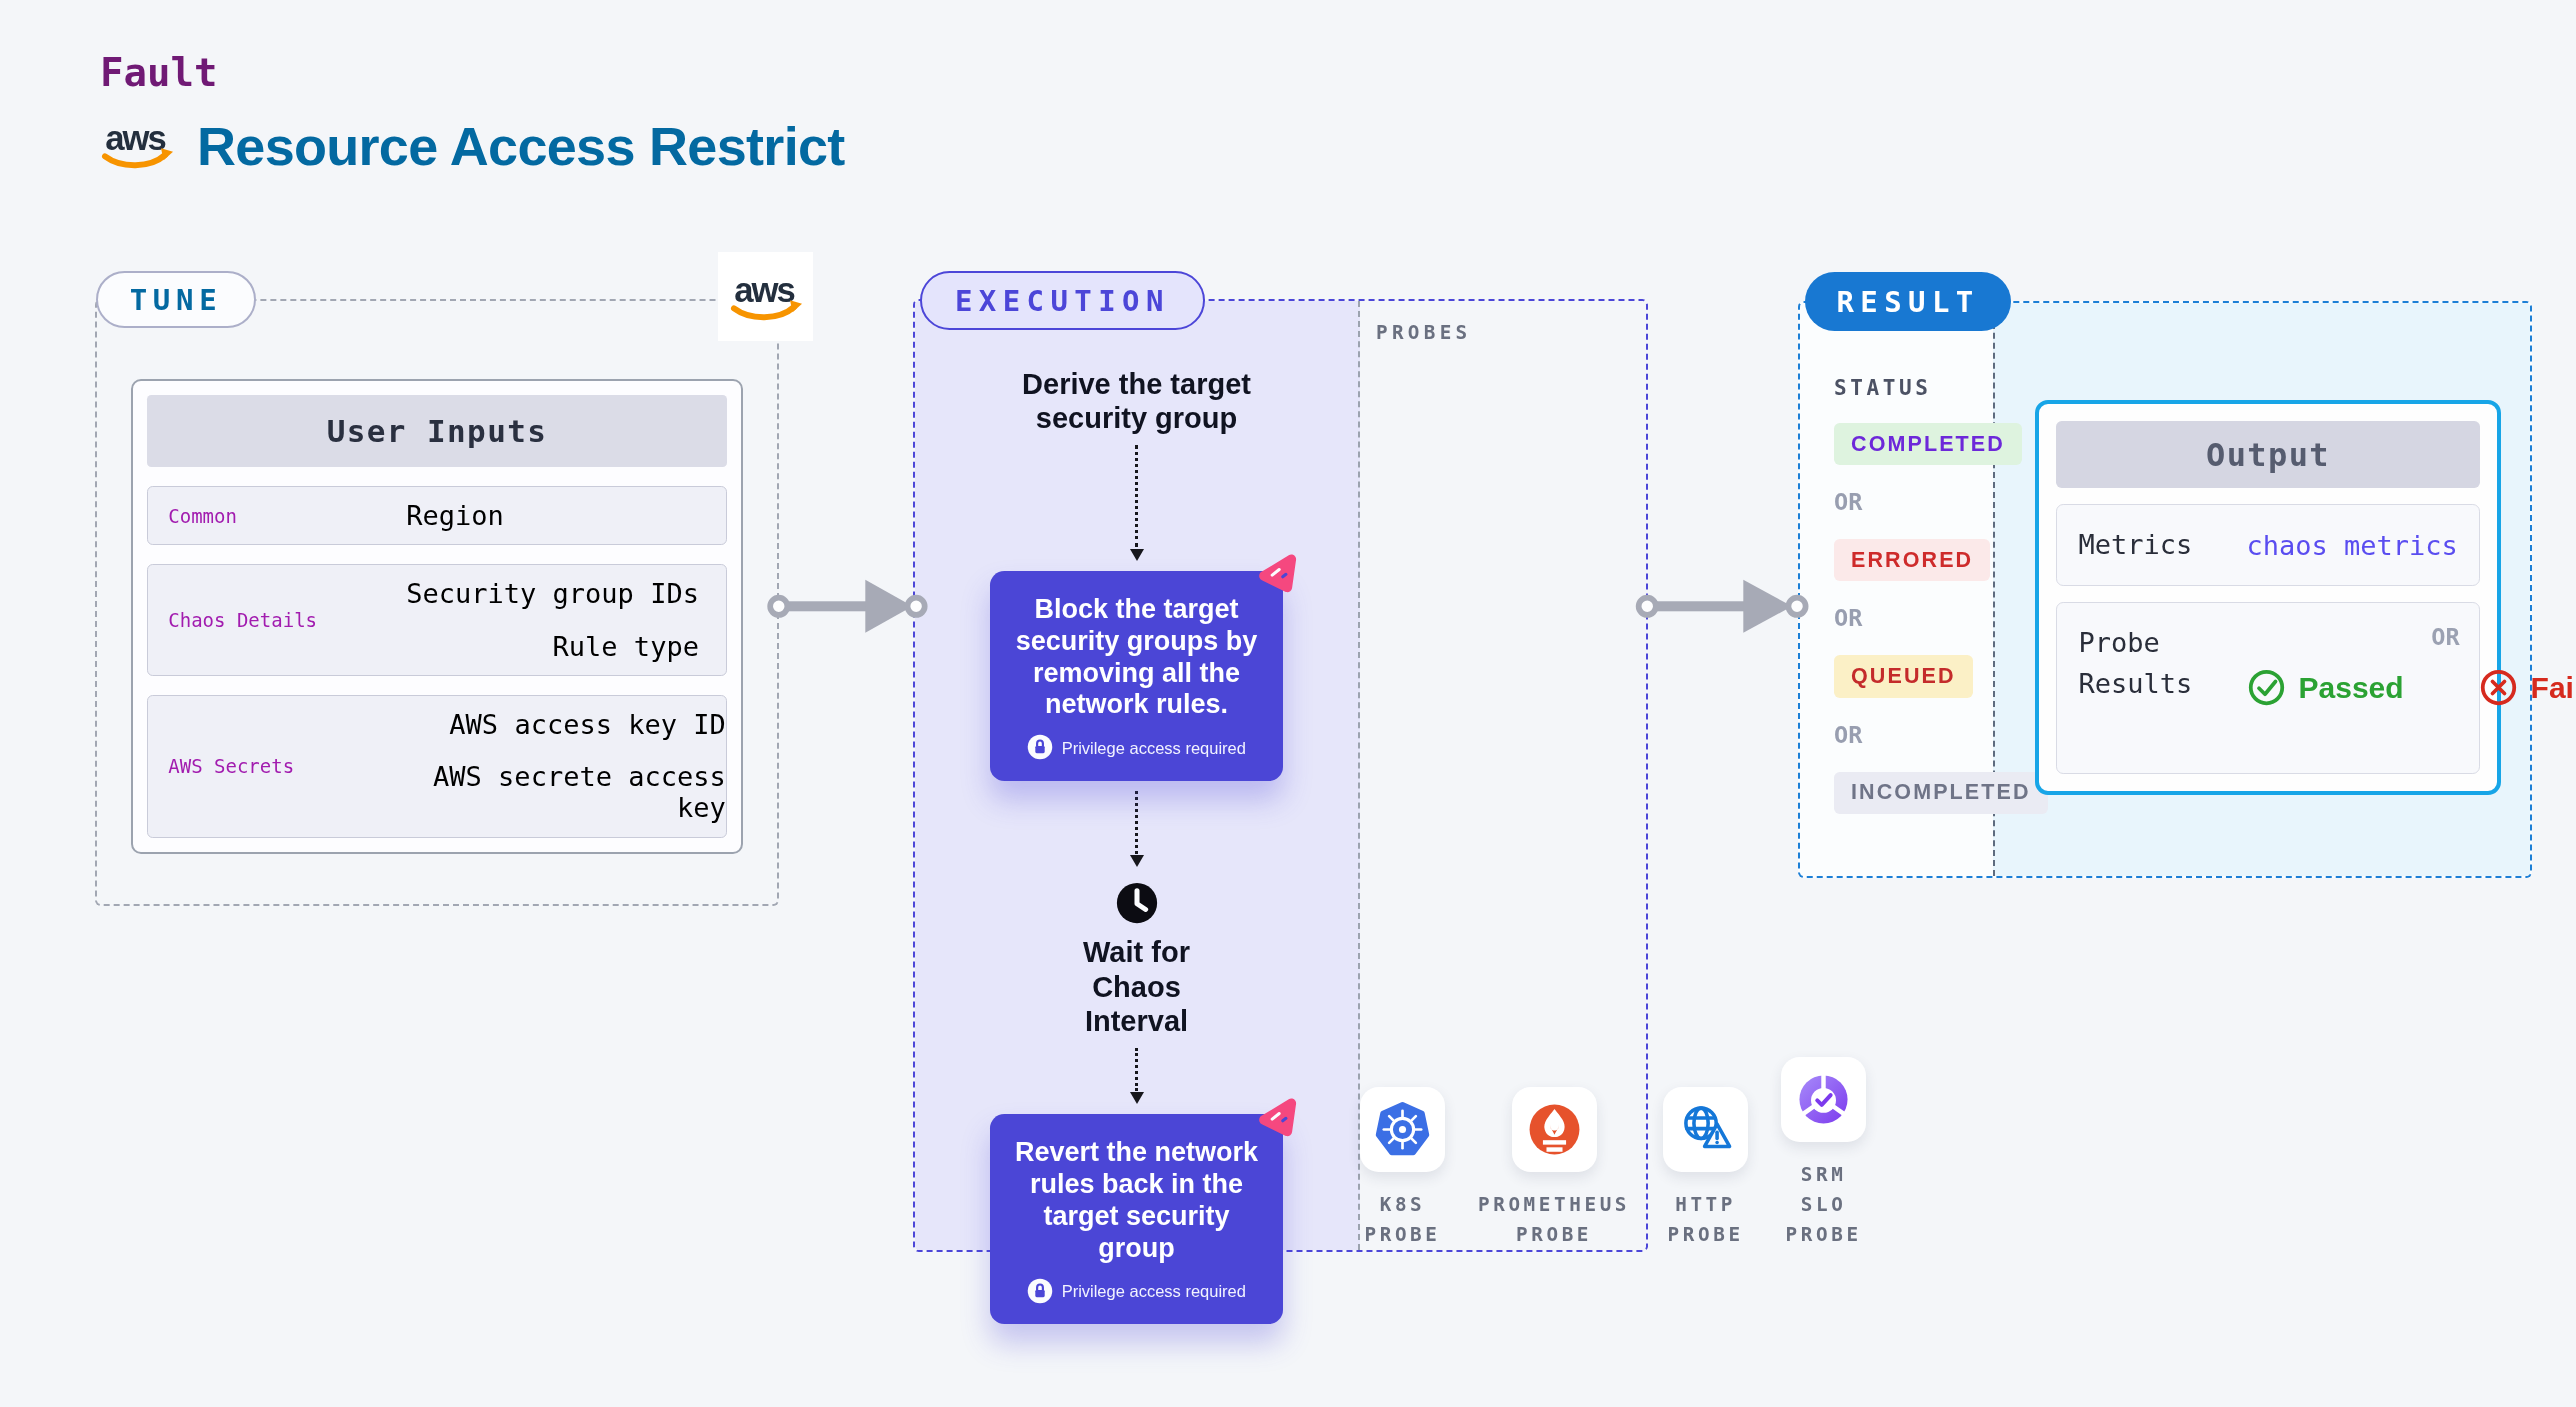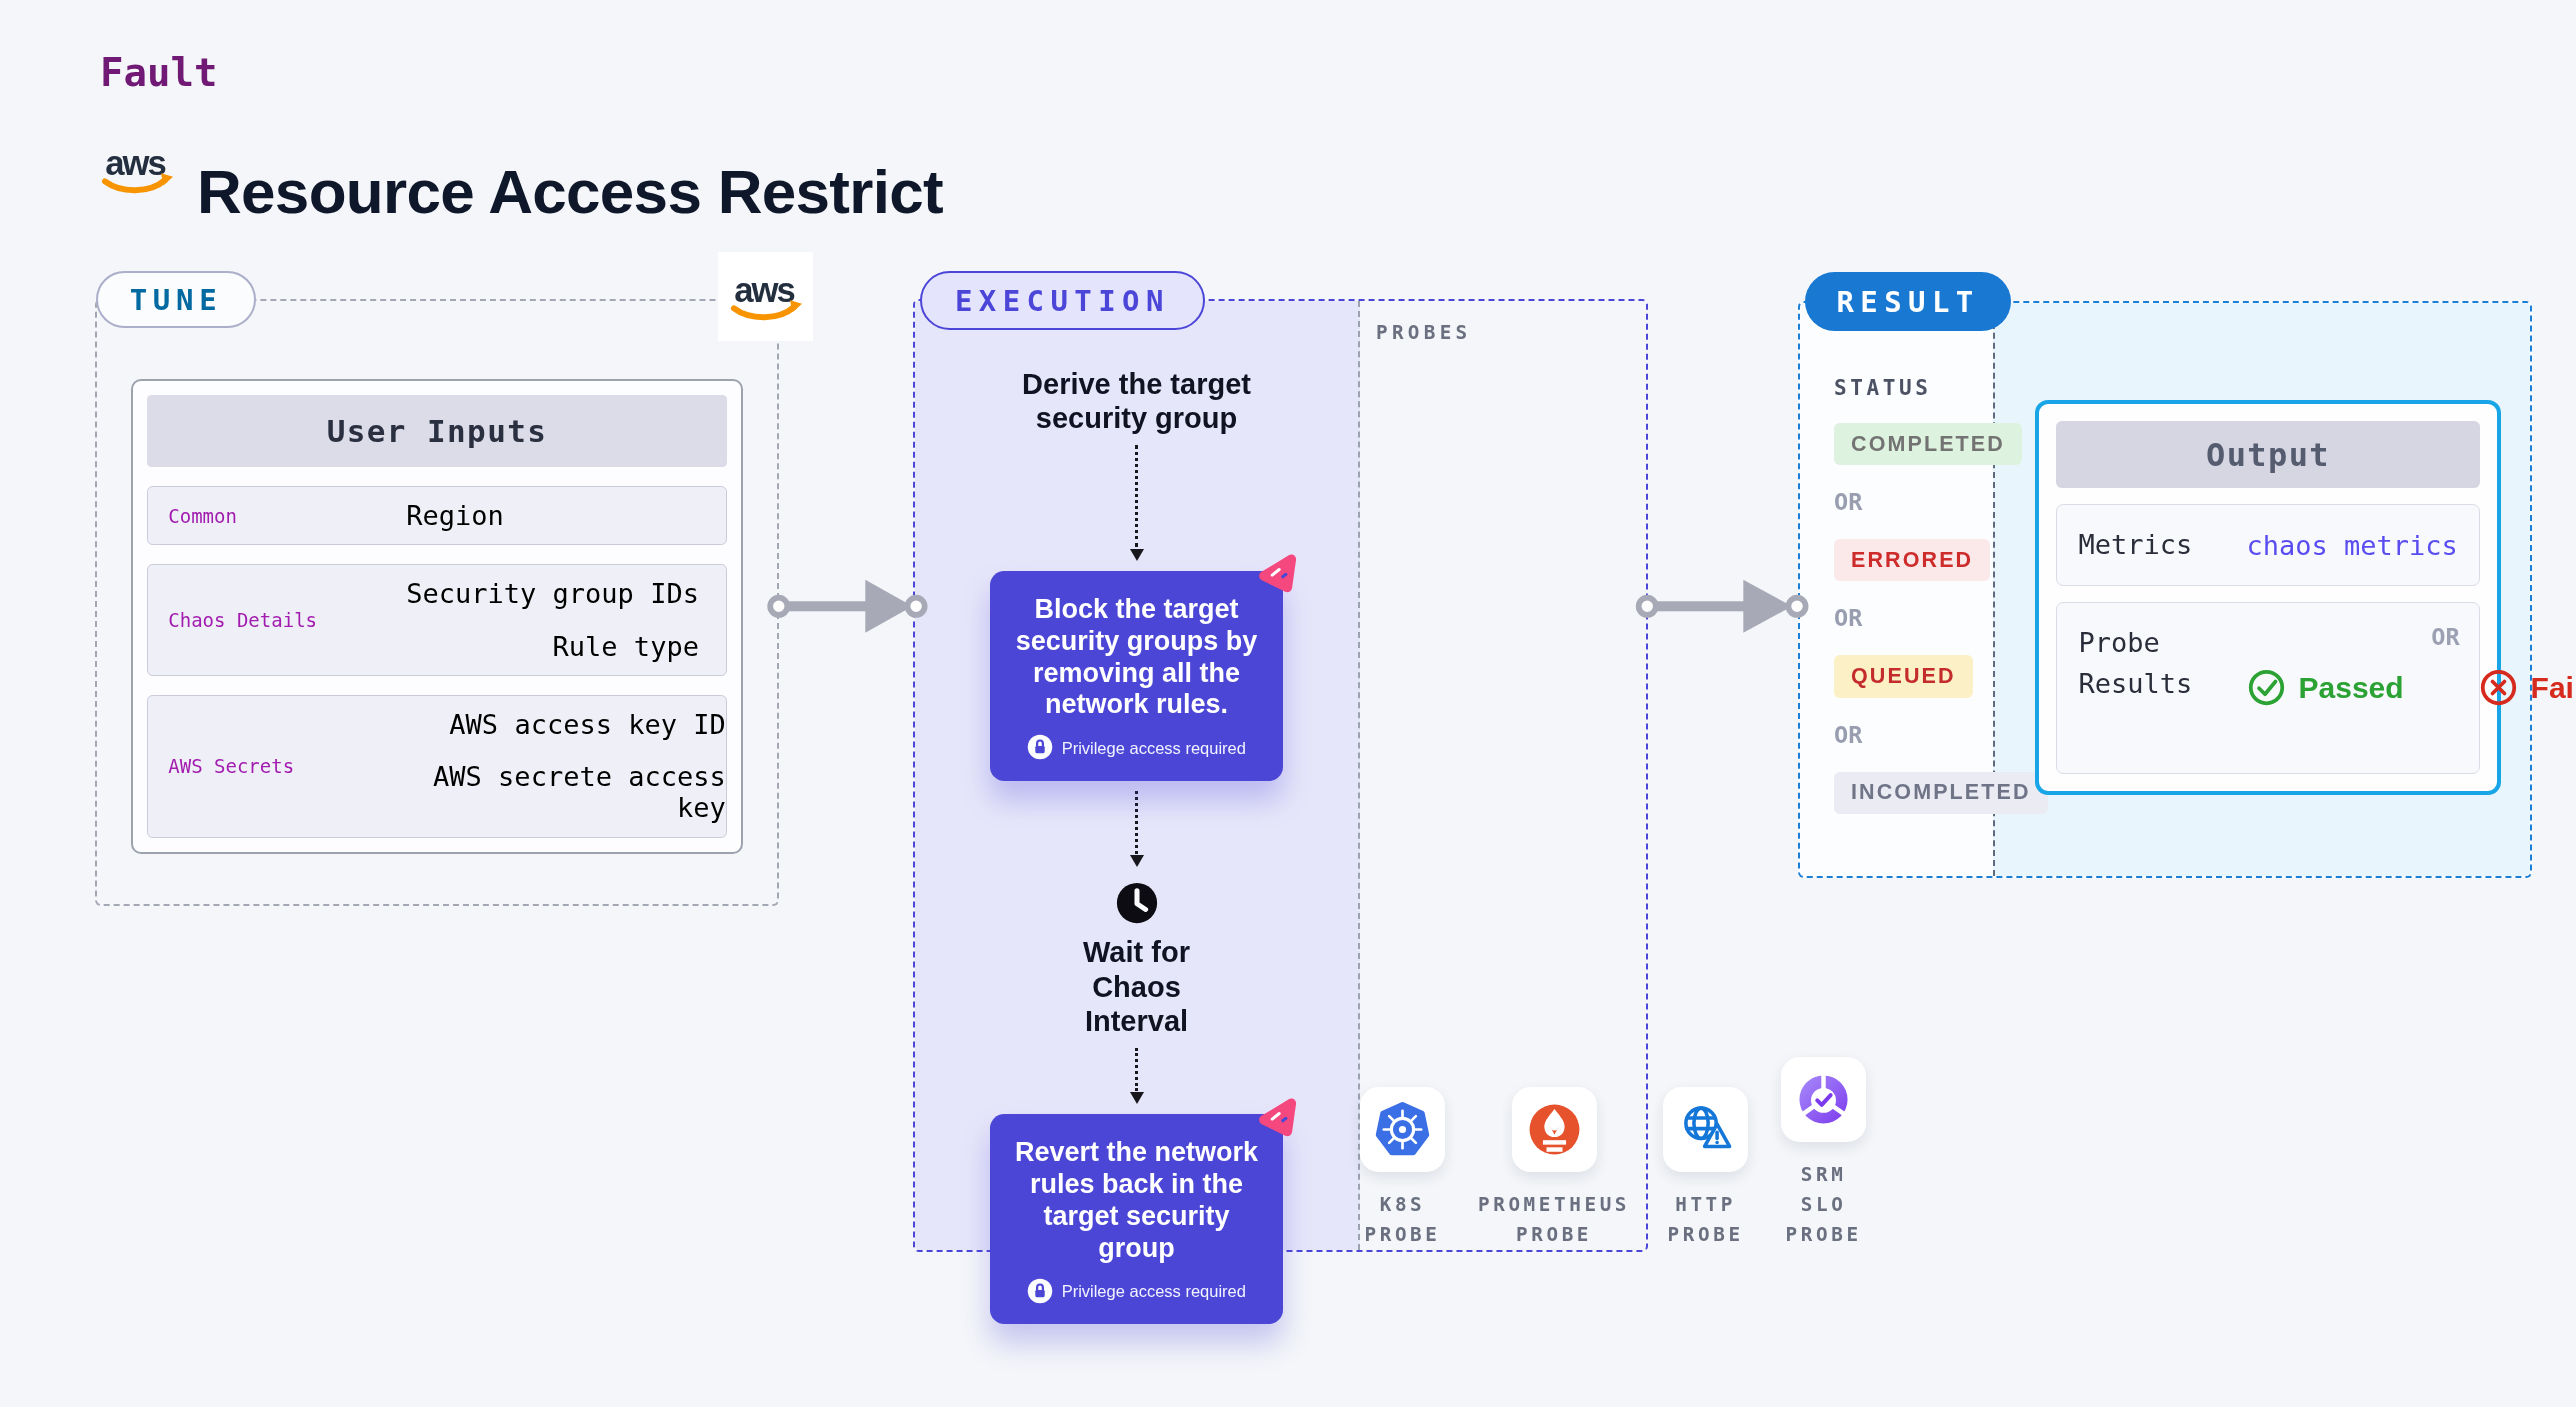--- a/index.html
+++ b/index.html
@@ -3,21 +3,21 @@
 <meta charset="utf-8">
 <style>
   html,body{margin:0;padding:0;background:#F4F6F9;}
   #canvas{position:relative;width:2576px;height:1408px;background:#F4F6F9;
           font-family:"Liberation Sans",sans-serif;overflow:hidden;}
 
   
   #eyebrow{position:absolute;left:100px;top:50px;font-family:"DejaVu Sans Mono",monospace;
            font-size:39px;font-weight:600;color:#701a75;}
   #brand-row{position:absolute;left:97px;top:115px;display:flex;align-items:center;gap:20px;}
-  #page-title{font-size:62px;font-weight:800;color:#0f172a;letter-spacing:-0.7px;margin-top:41px;}
+  #page-title{font-size:54px;font-weight:800;color:#0369a1;letter-spacing:-0.7px;}
 
   
   #tune-box{position:absolute;left:95px;top:299px;width:684px;height:607px;
             border:2.9px dashed #A2A7B3;border-radius:5.7px;box-sizing:border-box;}
   #tune-badge{position:absolute;left:96px;top:271px;width:160px;height:57px;z-index:5;
               background:#FBFCFE;border:2.9px solid #ACAFC9;border-radius:31.5px;
               display:flex;align-items:center;justify-content:center;
               font-family:"DejaVu Sans Mono",monospace;font-weight:bold;font-size:29px;
               letter-spacing:5.7px;color:#0369a1;box-sizing:border-box;}
   #tune-aws-patch{position:absolute;left:718px;top:252px;width:95px;height:89px;z-index:4;
@@ -81,21 +81,21 @@
                 font-family:"DejaVu Sans Mono",monospace;font-weight:bold;font-size:29px;
                 letter-spacing:6.4px;color:#FFFFFF;box-sizing:border-box;}
   #result-cyan{position:absolute;left:193px;top:0;bottom:0;right:0;background:#E8F5FC;
                border-left:2.1px dashed #5E6B7E;border-radius:0 4.3px 4.3px 0;}
   #status-col{position:absolute;left:0;top:0;width:193px;padding:73px 16px 0 34px;box-sizing:border-box;
               display:flex;flex-direction:column;align-items:flex-start;gap:23px;}
   .status-title{font-family:"DejaVu Sans Mono",monospace;font-weight:bold;font-size:21px;
                 letter-spacing:3.6px;color:#4C5264;}
   .status-badge{font-weight:bold;font-size:21.5px;letter-spacing:2.1px;padding:8.6px 17px;border-radius:5.7px;
                 font-family:"Liberation Sans",sans-serif;white-space:nowrap;}
-  .badge-completed{background:#DEF3DF;color:#737373;}
+  .badge-completed{background:#DEF3DF;color:#6d28d9;}
   .badge-errored{background:#FBE9E9;color:#CE2B2B;}
   .badge-queued{background:#FBF0C6;color:#C42B2B;}
   .badge-incompleted{background:#EAEBF3;color:#6F7487;}
   .status-or{font-family:"DejaVu Sans Mono",monospace;font-weight:bold;font-size:23.6px;color:#989EB0;}
 
   #output-box{position:absolute;left:235px;top:97px;width:466px;height:395px;background:#FEFEFE;
               border:4.3px solid #17A5E7;border-radius:13px;box-sizing:border-box;padding:17px;
               display:flex;flex-direction:column;gap:15.8px;}
   .output-header{flex:0 0 67px;background:#D5D6E2;border-radius:5.7px;display:flex;align-items:center;
                  justify-content:center;font-family:"DejaVu Sans Mono",monospace;font-weight:bold;

